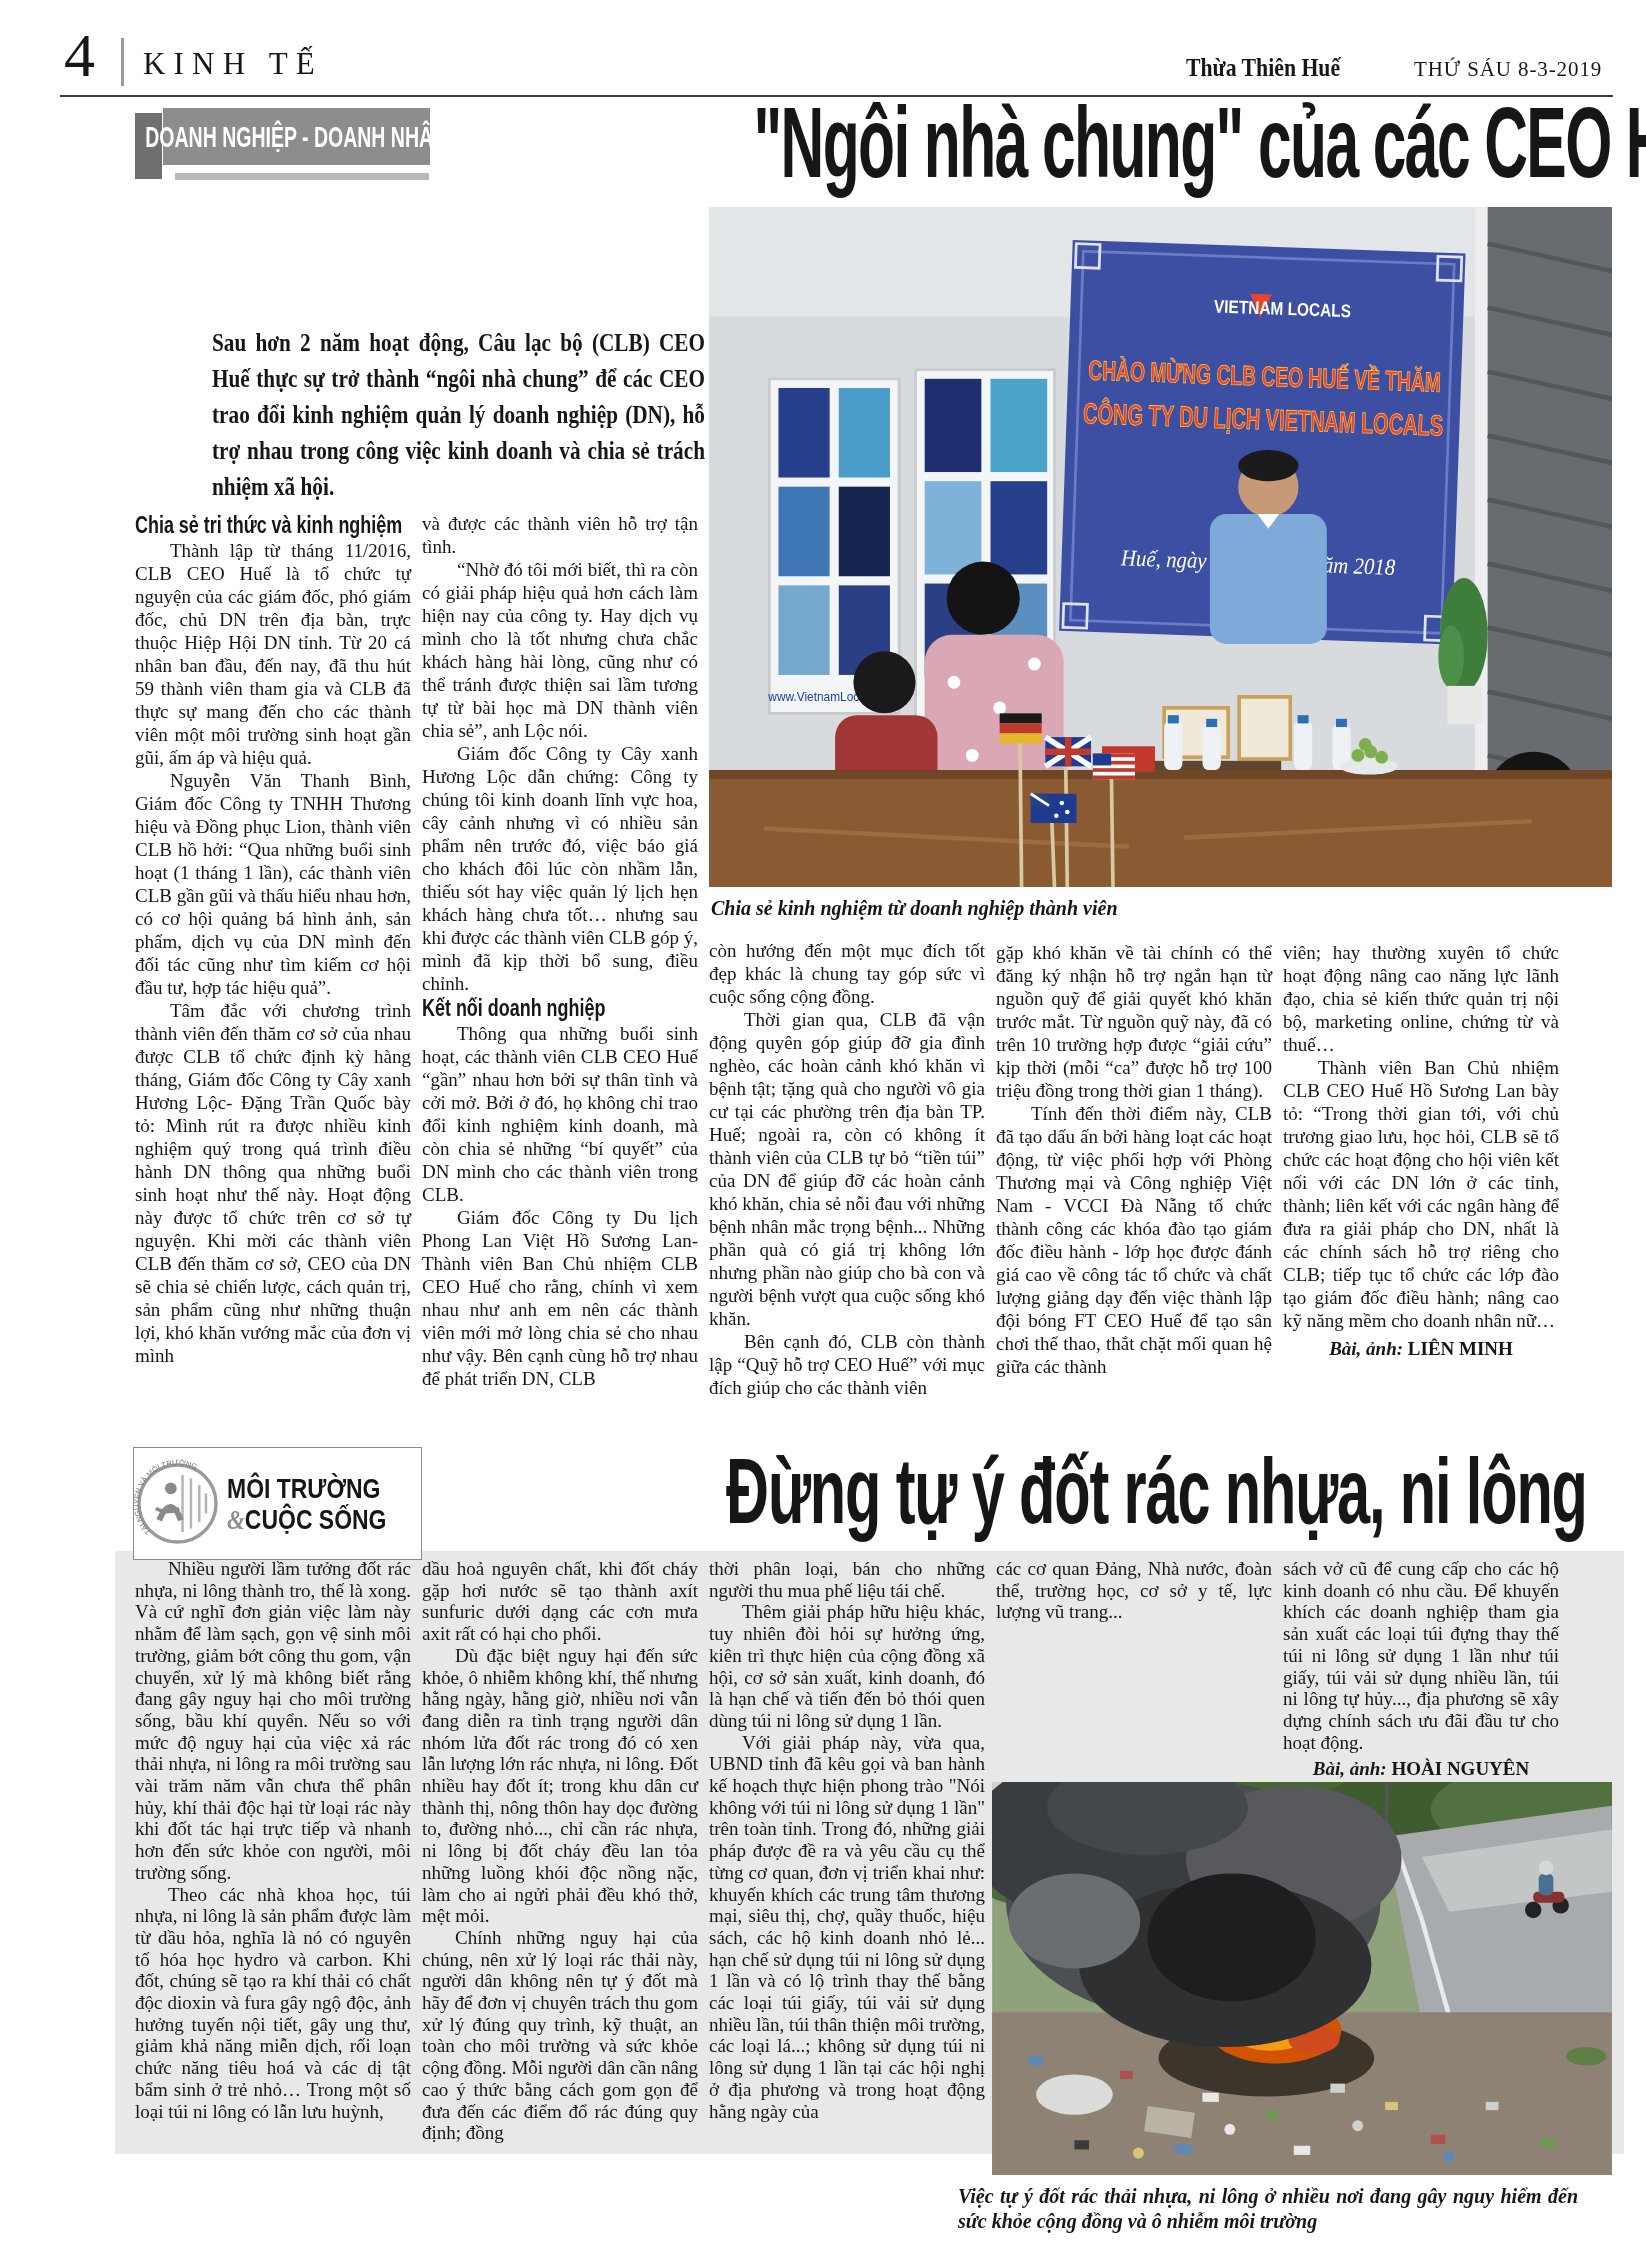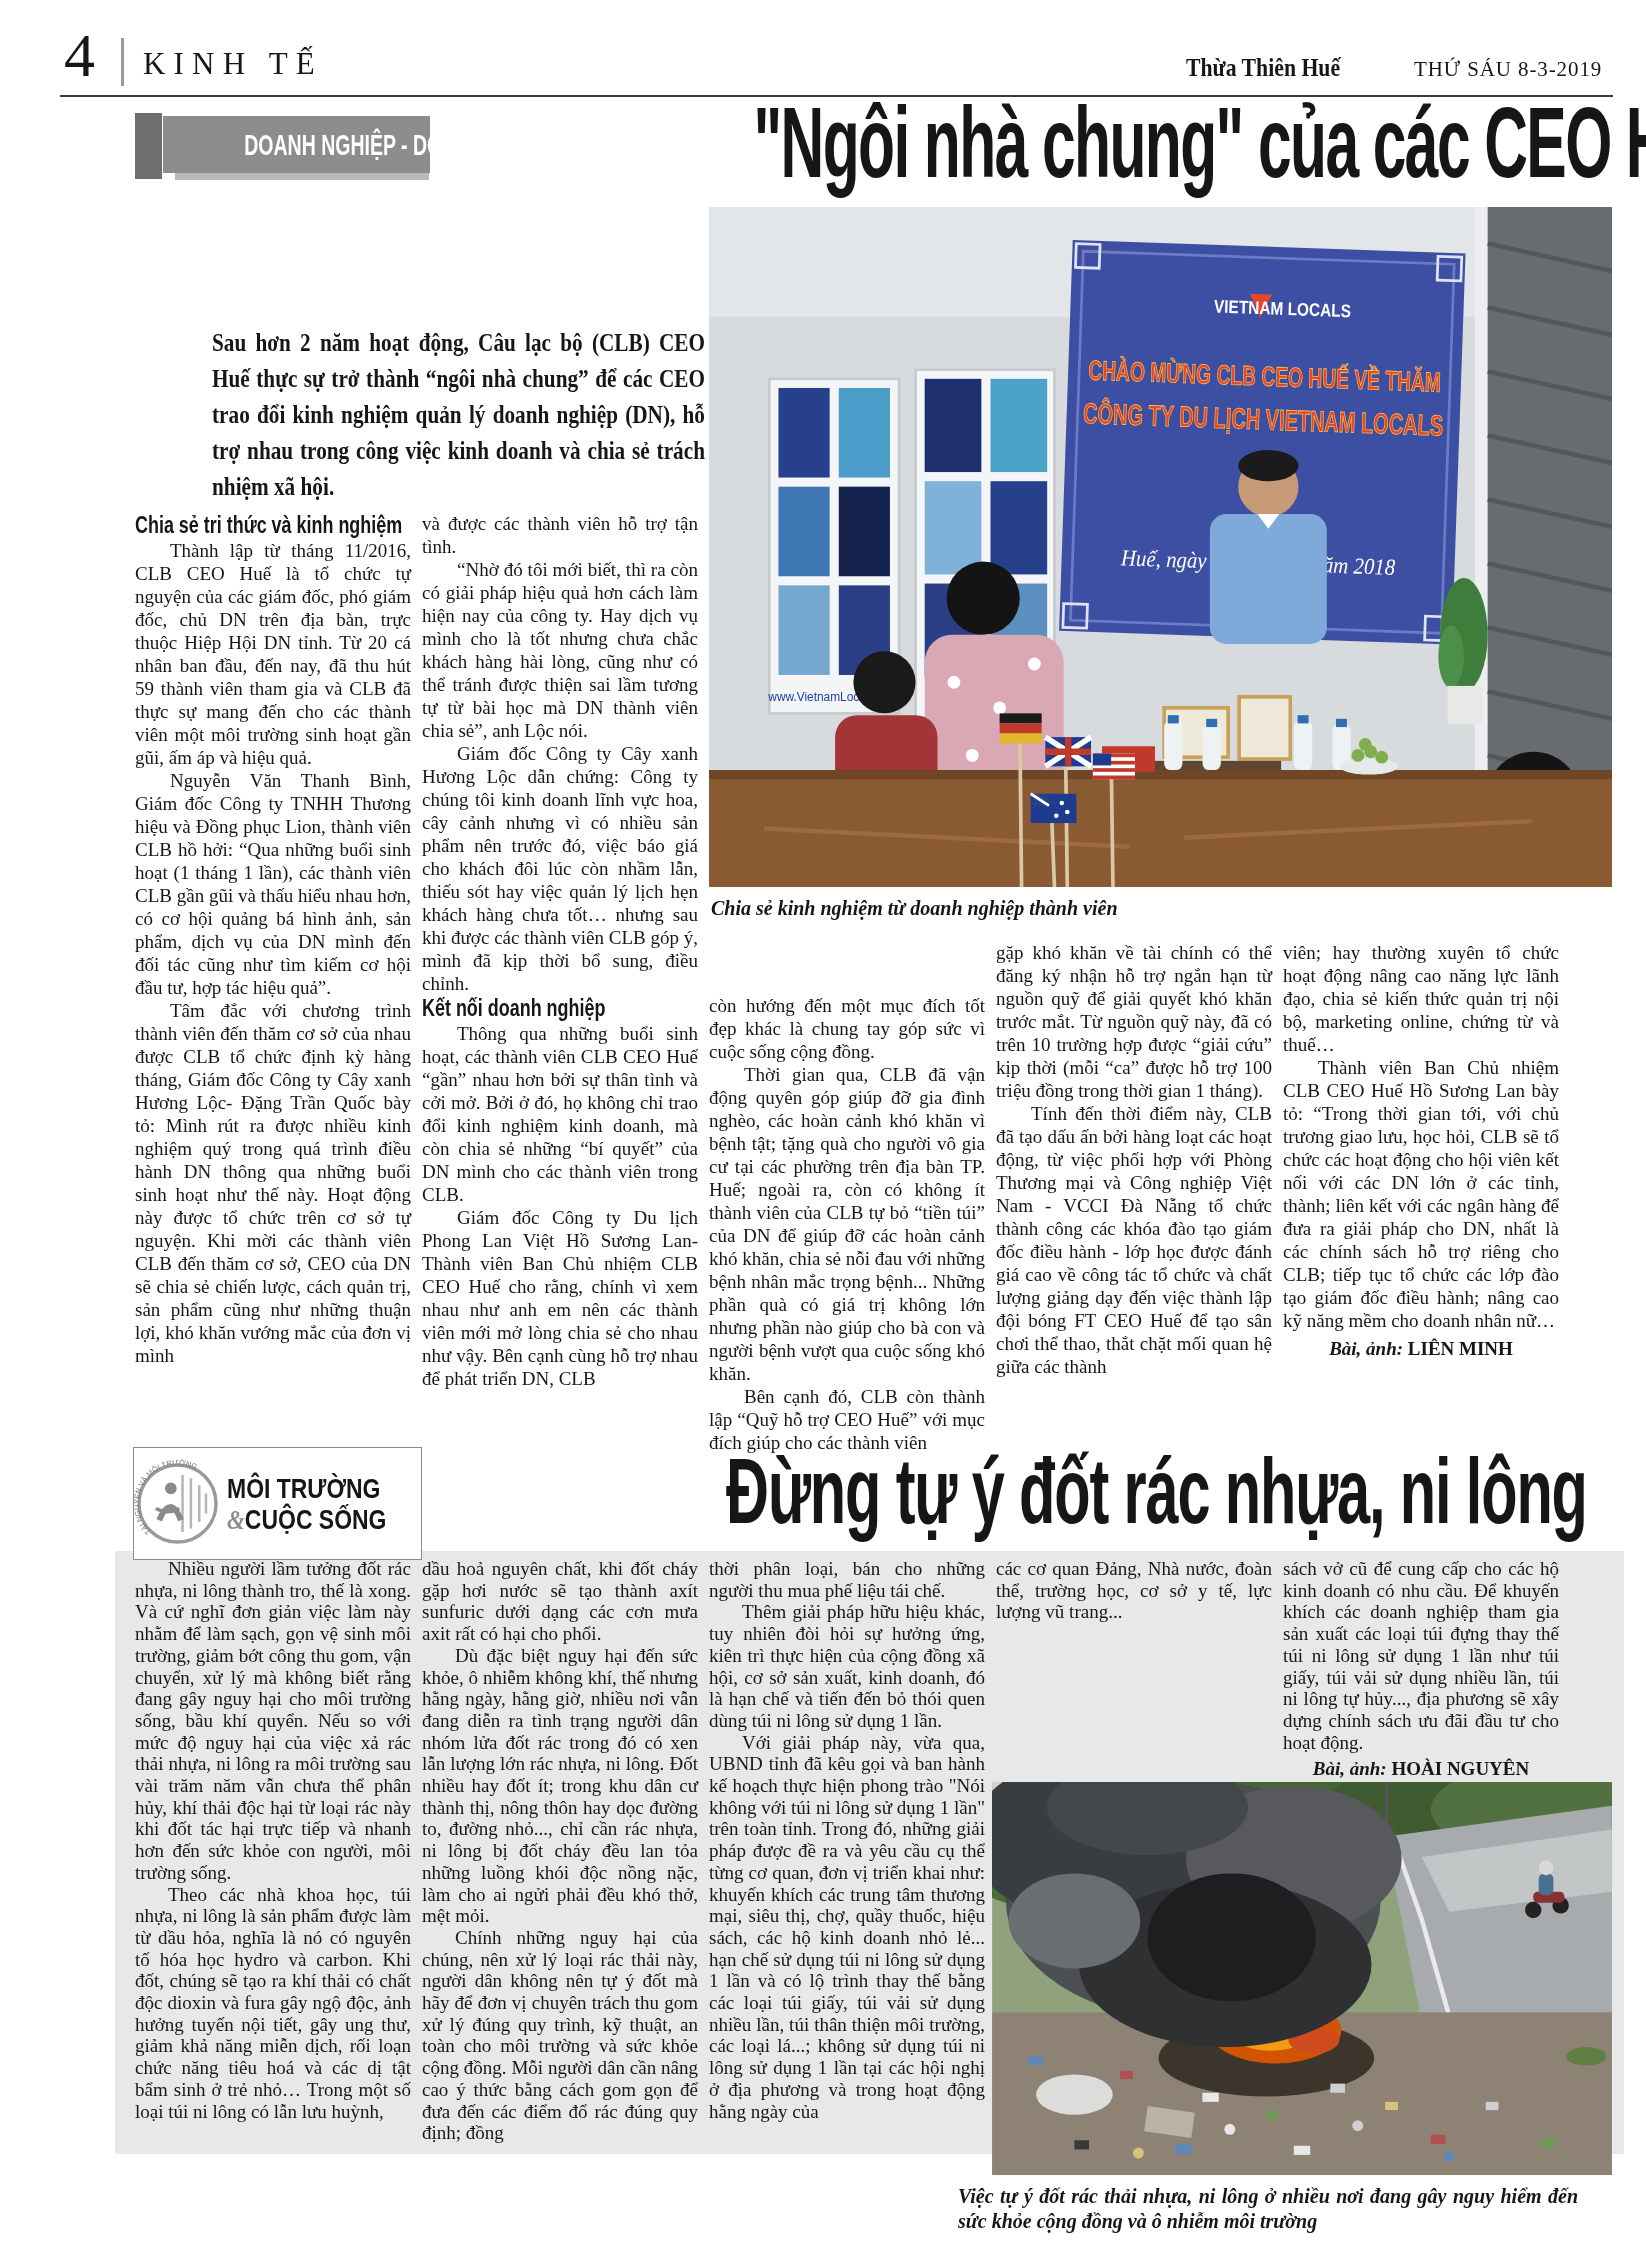--- a/index.html
+++ b/index.html
@@ -9,22 +9,22 @@
   
   .page-num{left:64px;top:20px;font-size:62px;font-weight:400;}
   .hdr-bar{left:121px;top:38px;width:2.7px;height:48px;background:#9a9a9a;}
   .section-name{left:143px;top:46px;font-size:31px;letter-spacing:8.2px;}
   .masthead{left:1186px;top:53px;font-size:25.6px;font-weight:bold;white-space:nowrap;
             transform:scaleX(.85);transform-origin:0 0;}
   .issue-date{left:1414px;top:57px;font-size:21px;letter-spacing:0.9px;white-space:nowrap;}
   .hdr-rule{left:60px;top:95px;width:1553px;height:1.8px;background:#3a3a3a;}
   
   .kicker-dark{left:135px;top:113px;width:27.4px;height:66px;background:#6f6f6f;}
-  .kicker-box{left:163px;top:116px;width:267px;height:57px;background:#8d8d8d;
-              display:flex;align-items:center;}
+  .kicker-box{left:163px;top:108px;width:267px;height:57px;background:#8d8d8d;
+              display:flex;align-items:center;justify-content:center;}
   .kicker-box span{font-family:"Liberation Sans",sans-serif;font-weight:bold;color:#fff;
                    font-size:30px;white-space:nowrap;transform:scaleX(.65);}
   .kicker-shadow{left:175px;top:173px;width:254px;height:7.3px;background:#b9b9b9;}
   
   .headline1{left:426px;top:91px;width:1188px;height:111px;text-align:center;}
   .headline1 span{display:inline-block;font-family:"Liberation Sans",sans-serif;
                   font-weight:bold;font-size:101px;line-height:102px;white-space:nowrap;
                   letter-spacing:-2.7px;transform:scaleX(.60);transform-origin:50% 0;}
   
   .lead{left:212px;top:325px;width:493px;}
@@ -37,21 +37,21 @@
   .caption{font-style:italic;font-weight:bold;}
   .caption1{left:711px;top:897px;width:901px;font-size:20px;}
   .caption2{left:958px;top:2184px;width:620px;font-size:20px;text-align:justify;line-height:25px;}
   
   .col{width:276px;font-size:19px;line-height:23px;text-align:justify;}
   .col p{margin:0;text-indent:35px;}
   .col p.noind{text-indent:0;}
   .subhead{font-family:"Liberation Sans",sans-serif;font-weight:bold;font-size:23px;
            margin:1.8px 0 2.7px 0;white-space:nowrap;transform:scaleX(.78);transform-origin:0 50%;}
   .m1{left:135px;top:512px;}  .m2{left:422px;top:512px;}
-  .m3{left:709px;top:994px;} .m4{left:996px;top:941px;} .m5{left:1283px;top:941px;}
+  .m3{left:709px;top:939px;} .m4{left:996px;top:941px;} .m5{left:1283px;top:941px;}
   .byline{text-align:center;font-weight:bold;margin-top:5px;text-indent:0;}
   .byline .lbl{font-style:italic;}
   
   .gray-panel{left:115px;top:1551px;width:1509px;height:603px;background:#e8e8e8;}
   .env-logo{left:133px;top:1447px;width:287px;height:111px;background:#ffffff;
             border:1.8px solid #8a8a8a;display:flex;align-items:center;}
   .env-logo-text{margin-left:5.5px;font-family:"Liberation Sans",sans-serif;font-weight:bold;
                  line-height:31px;font-size:28px;white-space:nowrap;transform:scaleX(.82);transform-origin:0 50%;}
   .env-amp{font-family:"Liberation Serif",serif;font-style:italic;color:#8d8d8d;font-weight:bold;}
   .headline2{left:484px;top:1442px;width:1140px;height:110px;text-align:center;}

